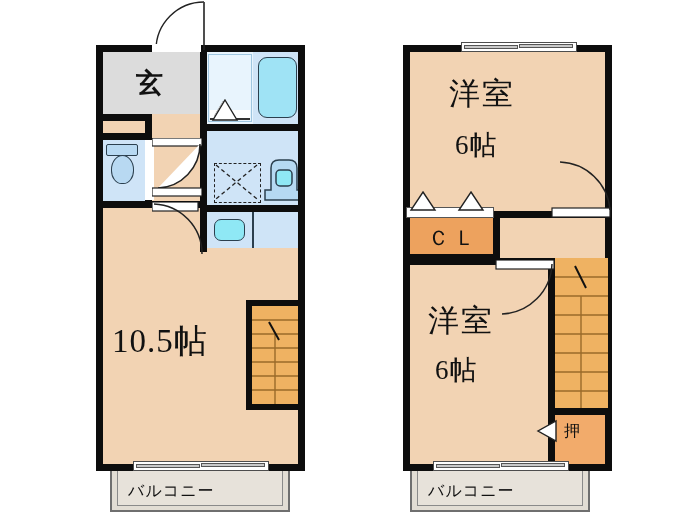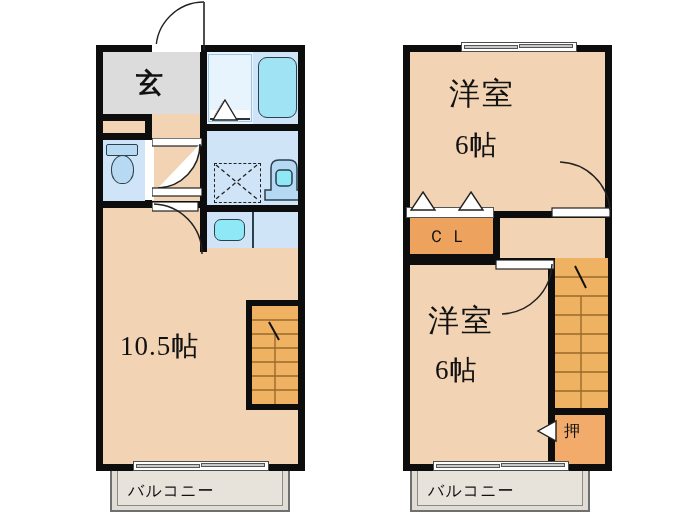--- a/index.html
+++ b/index.html
@@ -17,21 +17,21 @@
   .cls{background:#eda25e;}            
   .cls2{background:#f2ab6b;}           
   .stair{background:#efb262;}          
   .balc{background:#e2ddd4;}           
   .white{background:#ffffff;}
 
   .lbl{position:absolute;color:#111;line-height:1;white-space:nowrap;}
   .lbl-big{font-size:31px;letter-spacing:2px;}
   .lbl-mid{font-size:27px;letter-spacing:1px;}
   .lbl-sm{font-size:16px;letter-spacing:3px;}
-  .lbl-cl{font-size:17px;letter-spacing:5px;}
+  .lbl-cl{font-size:21px;letter-spacing:5px;}
   .lbl-gen{font-size:27px;font-weight:700;}
   .lbl-balc{font-size:16px;letter-spacing:1px;color:#111;}
 
   
   .fix{position:absolute;border:1.6px solid #2b3f4e;box-sizing:border-box;}
   .tub{background:#9fe3f5;border-radius:9px;}
   .sinkbowl{background:#8fe8f5;border-radius:7px;}
   .wcseat{background:#b8d9f2;border-radius:50% 50% 46% 46%;}
   .wctank{background:#b8d9f2;border-radius:2px;}
   .wm{position:absolute;border:1.8px dashed #222;background:transparent;}
@@ -138,21 +138,21 @@
         <line x1="0" y1="28" x2="46" y2="28"></line>
         <line x1="0" y1="42" x2="46" y2="42"></line>
         <line x1="0" y1="56" x2="46" y2="56"></line>
         <line x1="0" y1="70" x2="46" y2="70"></line>
         <line x1="0" y1="84" x2="46" y2="84"></line>
         <line x1="23" y1="28" x2="23" y2="98"></line>
       </g>
       <line x1="17" y1="16" x2="27" y2="34" stroke="#111" stroke-width="2"></line>
     </svg>
 
-      <div class="lbl lbl-mid" style="left: 120px; top: 325px; font-size: 27px; letter-spacing: 1px; margin-top: 8px;">10.5帖</div>
+      <div class="lbl lbl-mid" style="left: 112px; top: 325px; font-size: 33px; letter-spacing: 1px;">10.5帖</div>
     </div>
 
   <div class="abs" style="left:350px;top:0;width:350px;height:525px;">
 
     <div class="abs balc" style="left:60px;top:468px;width:180px;height:44px;border:2px solid #6f6f6f;"></div>
     <div class="abs" style="left:67px;top:468px;width:166px;height:38px;background:#e7e2da;border:1px solid #8a8a8a;"></div>
     <div class="lbl lbl-balc" style="left:78px;top:483px;">バルコニー</div>
 
     <div class="abs room" style="left:56px;top:52px;width:202px;height:162px;"></div>
     <div class="abs room" style="left:150px;top:214px;width:108px;height:48px;"></div>

